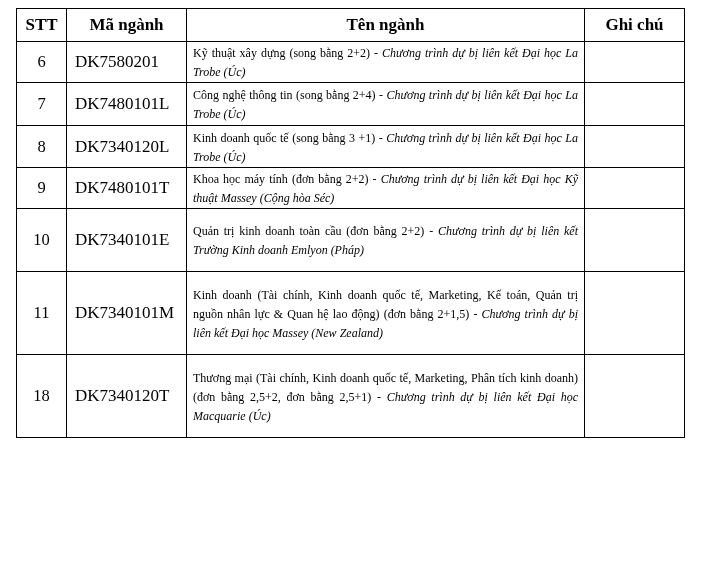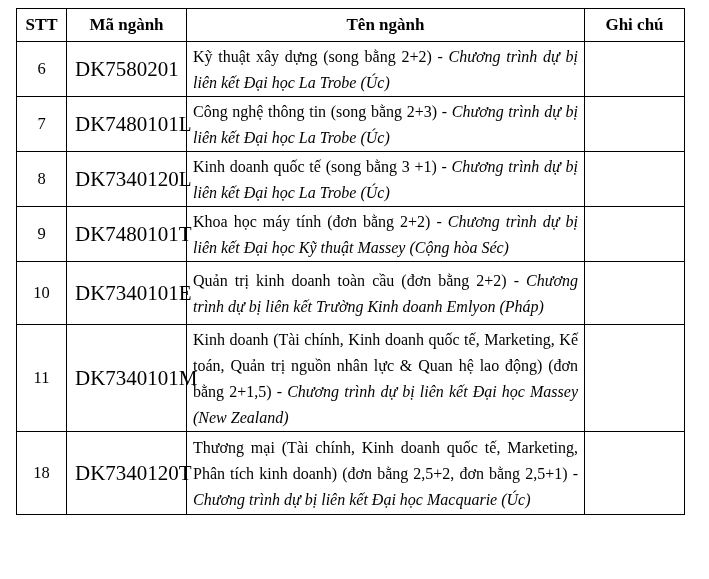--- a/index.html
+++ b/index.html
@@ -3,22 +3,22 @@
   <meta charset="utf-8">
   <style>
     html, body { margin:0; padding:0; background:#ffffff; }
     body { width:709px; height:579px; position:relative; overflow:hidden;
       font-family:"Liberation Serif", "DejaVu Serif", serif; color:#000; }
     table.majors { position:absolute; left:16px; top:8px; border-collapse:collapse;
       table-layout:fixed; width:669px; }
     table.majors td, table.majors th { border:1.5px solid #000; padding:0; vertical-align:middle; }
     th { font-weight:bold; font-size:17px; height:32px; text-align:center; }
     td.stt { text-align:center; font-size:16.5px; }
-    td.code { padding-left:8px !important; font-size:21px; text-align:left; }
-    td.name { padding:2px 6px 0 6px !important; font-size:16px; line-height:26px; text-align:justify; }
+    td.code { padding-left:8px !important; font-size:17px; text-align:left; }
+    td.name { padding:2px 6px 0 6px !important; font-size:12px; line-height:19px; text-align:justify; }
     td.name .it { font-style:italic; }
     td.note { }
   </style>
 </head>
 <body>
 
 <table class="majors">
   <colgroup>
     <col style="width:50px">
     <col style="width:120px">
@@ -36,21 +36,21 @@
   <tbody>
     <tr style="height:40px">
       <td class="stt">6</td>
       <td class="code">DK7580201</td>
       <td class="name"><span>Kỹ thuật xây dựng (song bằng 2+2) - </span><span class="it">Chương trình dự bị liên kết Đại học La Trobe (Úc)</span></td>
       <td class="note"></td>
     </tr>
     <tr style="height:43px">
       <td class="stt">7</td>
       <td class="code">DK7480101L</td>
-      <td class="name"><span>Công nghệ thông tin (song bằng 2+3) - </span><span class="it">Chương trình dự bị liên kết Đại học La Trobe (Úc)</span></td>
+      <td class="name"><span>Công nghệ thông tin (song bằng 2+4) - </span><span class="it">Chương trình dự bị liên kết Đại học La Trobe (Úc)</span></td>
       <td class="note"></td>
     </tr>
     <tr style="height:42px">
       <td class="stt">8</td>
       <td class="code">DK7340120L</td>
       <td class="name"><span>Kinh doanh quốc tế (song bằng 3 +1) - </span><span class="it">Chương trình dự bị liên kết Đại học La Trobe (Úc)</span></td>
       <td class="note"></td>
     </tr>
     <tr style="height:41px">
       <td class="stt">9</td>

